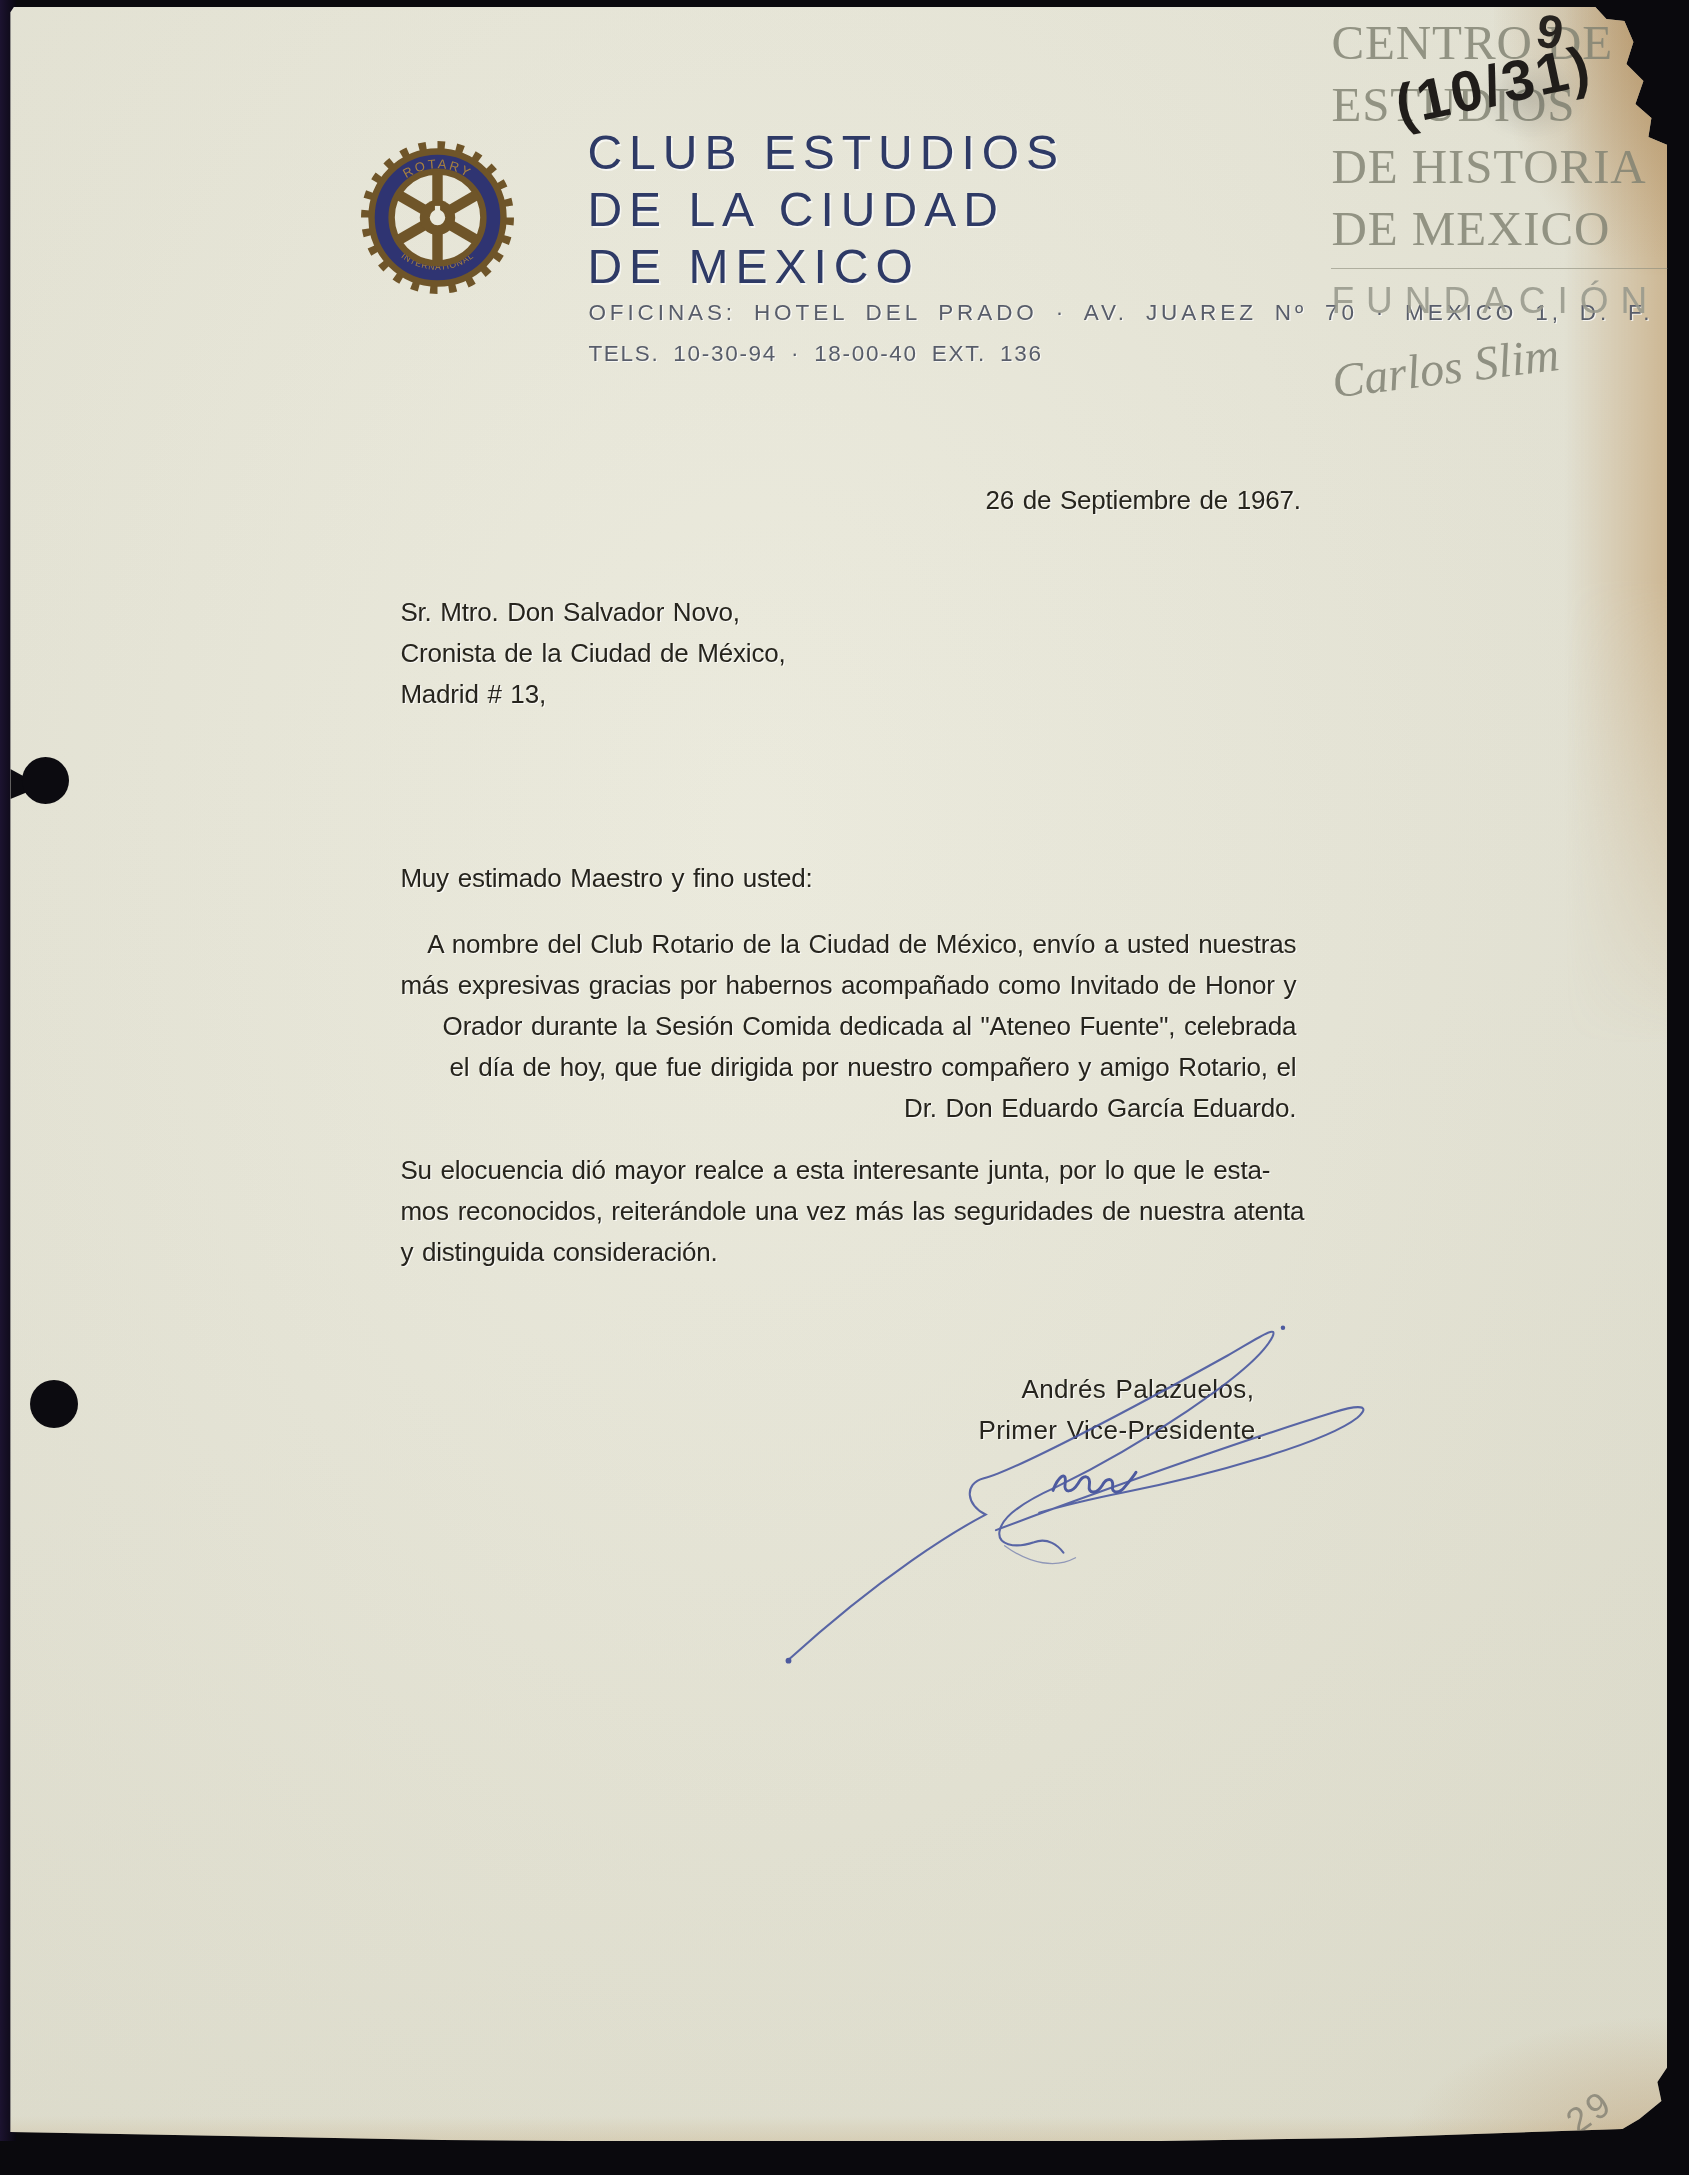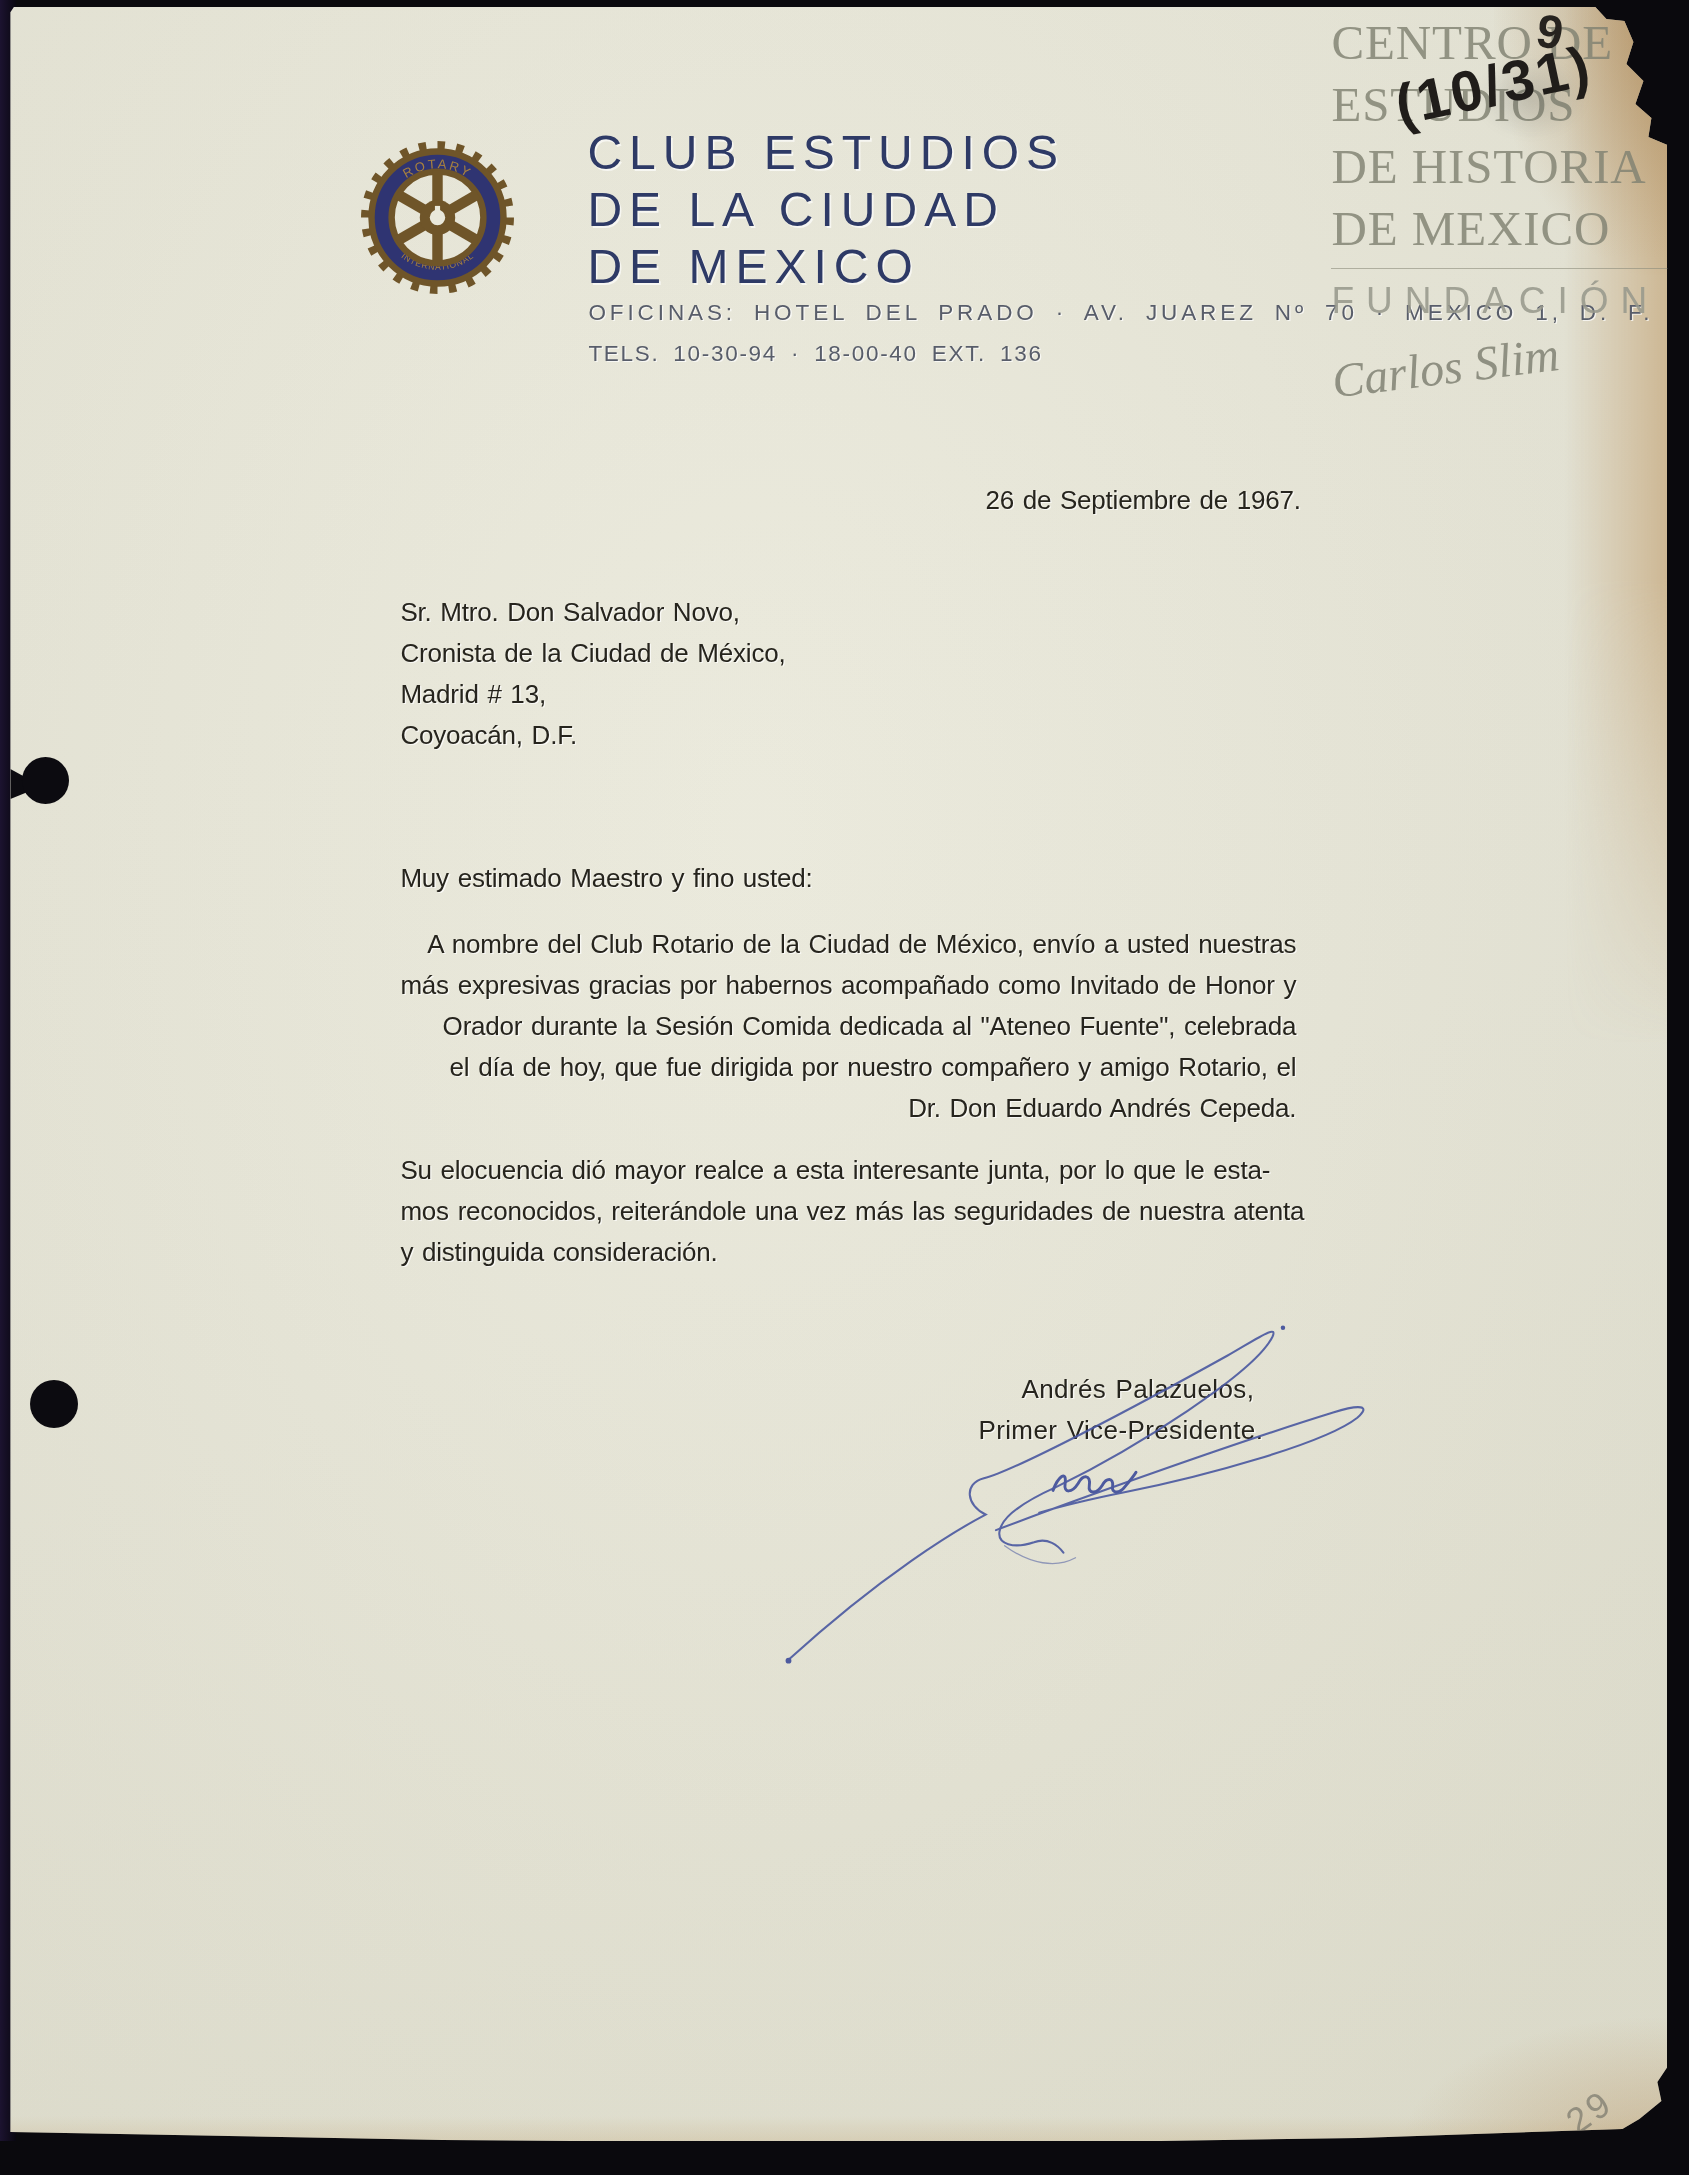--- a/index.html
+++ b/index.html
@@ -124,31 +124,30 @@
   </div>
   <div class="lh-small offices">OFICINAS: HOTEL DEL PRADO · AV. JUAREZ Nº 70 · MEXICO 1, D. F.</div>
   <div class="lh-small phones">TELS. 10-30-94 · 18-00-40 EXT. 136</div>
 
   <div class="tw single date-line">26 de Septiembre de 1967.</div>
 
   <div class="tw block recipient">
     <div>Sr. Mtro. Don Salvador Novo,</div>
     <div>Cronista de la Ciudad de México,</div>
     <div>Madrid # 13,</div>
-    <div>Coyoacán, D.F.</div>
   </div>
 
   <div class="tw single salutation">Muy estimado Maestro y fino usted:</div>
 
   <div class="tw block para1">
     <div>A nombre del Club Rotario de la Ciudad de México, envío a usted nuestras</div>
     <div>más expresivas gracias por habernos acompañado como Invitado de Honor y</div>
     <div>Orador durante la Sesión Comida dedicada al "Ateneo Fuente", celebrada</div>
     <div>el día de hoy, que fue dirigida por nuestro compañero y amigo Rotario, el</div>
-    <div>Dr. Don Eduardo Andrés Cepeda.</div>
+    <div>Dr. Don Eduardo García Eduardo.</div>
   </div>
 
   <div class="tw block para2">
     <div>Su elocuencia dió mayor realce a esta interesante junta, por lo que le esta-</div>
     <div>mos reconocidos, reiterándole una vez más las seguridades de nuestra atenta</div>
     <div>y distinguida consideración.</div>
   </div>
 
   <div class="tw single signer-name">Andrés Palazuelos,</div>
   <div class="tw single signer-title">Primer Vice-Presidente.</div>

